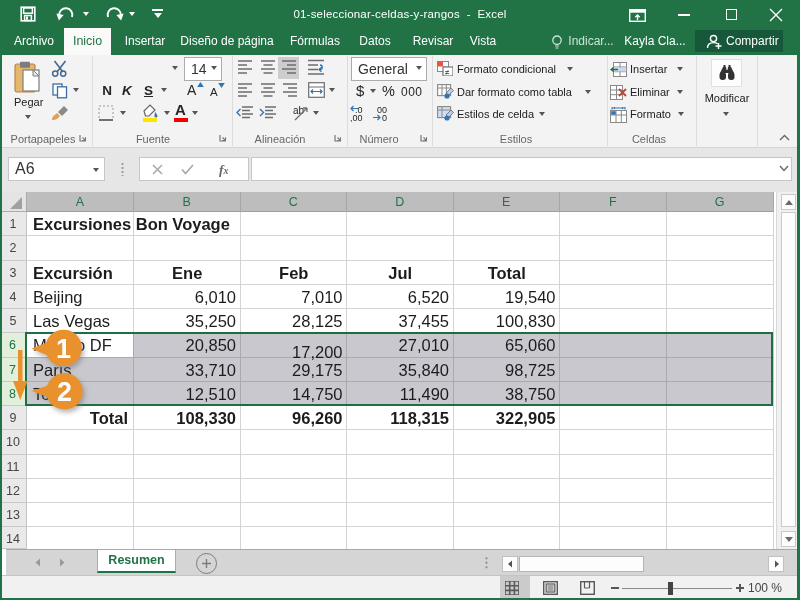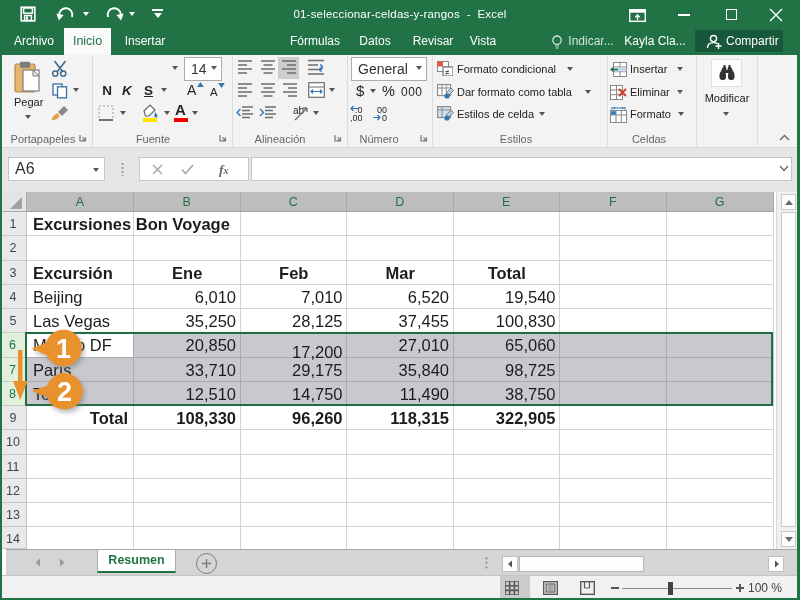--- a/index.html
+++ b/index.html
@@ -81,20 +81,21 @@
     <div class="abs" style="left:678px;top:14px;width:12px;height:1.5px;background:#fff;"></div>
     <div class="abs" style="left:726px;top:9px;width:11px;height:11px;border:1.4px solid #fff;"></div>
     <svg class="abs" style="left:769px;top:8px;" width="14" height="14" viewBox="0 0 14 14">
       <path d="M 1 1 L 13 13 M 13 1 L 1 13" stroke="#fff" stroke-width="1.4"></path>
     </svg>
   </div>
   <div id="tabrow">
     <div class="ttab" style="left:10px;width:48px;">Archivo</div>
     <div id="inicio-tab">Inicio</div>
     <div class="ttab" style="left:117px;width:56px;">Insertar</div>
+    <div class="ttab" style="left:175px;width:104px;">Diseño de página</div>
     <div class="ttab" style="left:283px;width:64px;">Fórmulas</div>
     <div class="ttab" style="left:353px;width:44px;">Datos</div>
     <div class="ttab" style="left:405px;width:56px;">Revisar</div>
     <div class="ttab" style="left:463px;width:40px;">Vista</div>
     <svg class="abs" style="left:551px;top:7px;" width="12" height="15" viewBox="0 0 12 15">
       <circle cx="6" cy="5.2" r="4.2" fill="none" stroke="#cfe3d6" stroke-width="1.3"></circle>
       <path d="M 4.2 11 L 7.8 11 M 4.6 13 L 7.4 13" stroke="#cfe3d6" stroke-width="1.2"></path>
     </svg>
     <div class="ttab" style="left:566px;width:50px;color:#cfe3d6;">Indicar...</div>
     <div class="ttab" style="left:622px;width:66px;font-size:12px;">Kayla Cla...</div>
@@ -432,21 +433,21 @@
       <div class="abs" style="left:452.5px;top:141.25px;width:1px;height:72.75px;background:#a9a9b0;"></div>
       <div class="abs" style="left:559px;top:141.25px;width:1px;height:72.75px;background:#a9a9b0;"></div>
       <div class="abs" style="left:665.5px;top:141.25px;width:1px;height:72.75px;background:#a9a9b0;"></div>
       <div class="abs" style="left:27px;top:164.5px;width:746.5px;height:1px;background:#a9a9b0;"></div>
       <div class="abs" style="left:27px;top:188.75px;width:746.5px;height:1px;background:#a9a9b0;"></div>
 
       <div class="cell bold" style="left:33px;top:20px;width:300px;height:24.25px;line-height:24.25px;">Excursiones Bon Voyage</div>
       <div class="cell bold" style="left:33px;top:68.5px;width:100px;height:24.25px;line-height:24.25px;">Excursión</div>
       <div class="cell bold" style="left:134px;top:68.5px;width:106.5px;height:24.25px;line-height:24.25px;text-align:center;">Ene</div>
       <div class="cell bold" style="left:240.5px;top:68.5px;width:106.5px;height:24.25px;line-height:24.25px;text-align:center;">Feb</div>
-      <div class="cell bold" style="left:347px;top:68.5px;width:106.5px;height:24.25px;line-height:24.25px;text-align:center;">Mar</div>
+      <div class="cell bold" style="left:347px;top:68.5px;width:106.5px;height:24.25px;line-height:24.25px;text-align:center;">Jul</div>
       <div class="cell bold" style="left:453.5px;top:68.5px;width:106.5px;height:24.25px;line-height:24.25px;text-align:center;">Total</div>
       <div class="cell" style="left:33px;top:92.75px;width:100px;height:24.25px;line-height:24.25px;">Beijing</div>
       <div class="cell num" style="left:134px;top:92.75px;width:102px;height:24.25px;line-height:24.25px;">6,010</div>
       <div class="cell num" style="left:240.5px;top:92.75px;width:102px;height:24.25px;line-height:24.25px;">7,010</div>
       <div class="cell num" style="left:347px;top:92.75px;width:102px;height:24.25px;line-height:24.25px;">6,520</div>
       <div class="cell num" style="left:453.5px;top:92.75px;width:102px;height:24.25px;line-height:24.25px;">19,540</div>
       <div class="cell" style="left:33px;top:117px;width:100px;height:24.25px;line-height:24.25px;">Las Vegas</div>
       <div class="cell num" style="left:134px;top:117px;width:102px;height:24.25px;line-height:24.25px;">35,250</div>
       <div class="cell num" style="left:240.5px;top:117px;width:102px;height:24.25px;line-height:24.25px;">28,125</div>
       <div class="cell num" style="left:347px;top:117px;width:102px;height:24.25px;line-height:24.25px;">37,455</div>

